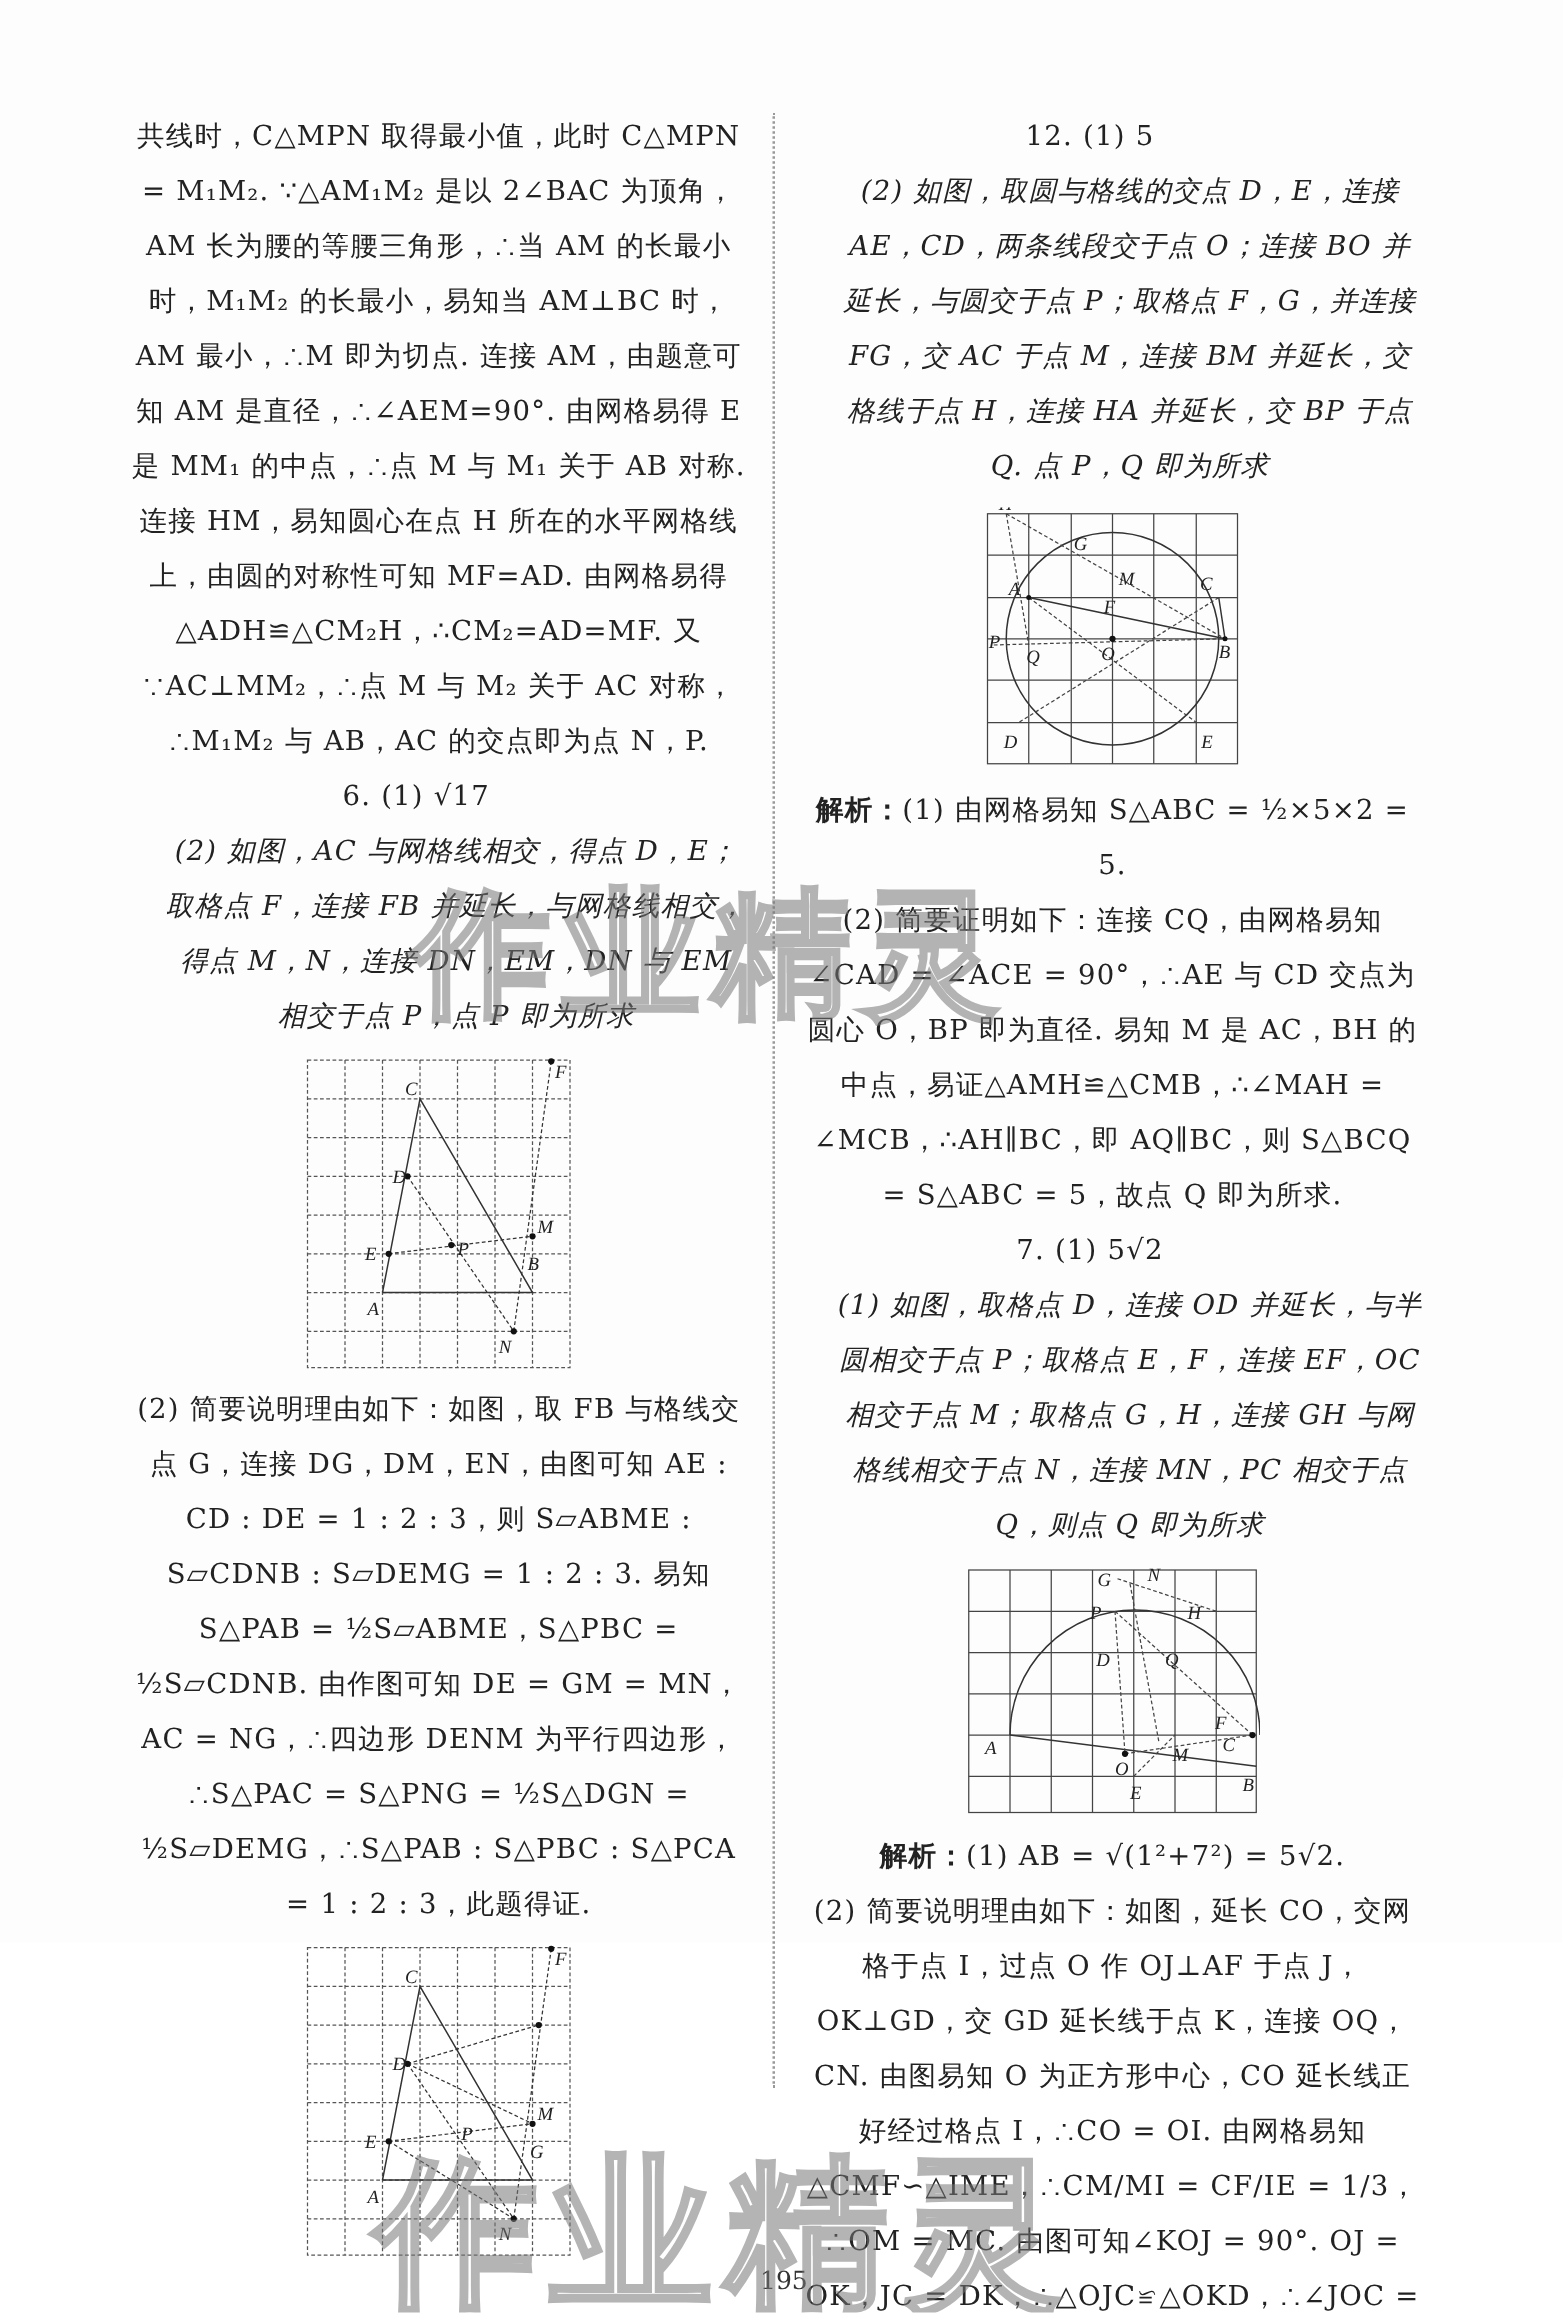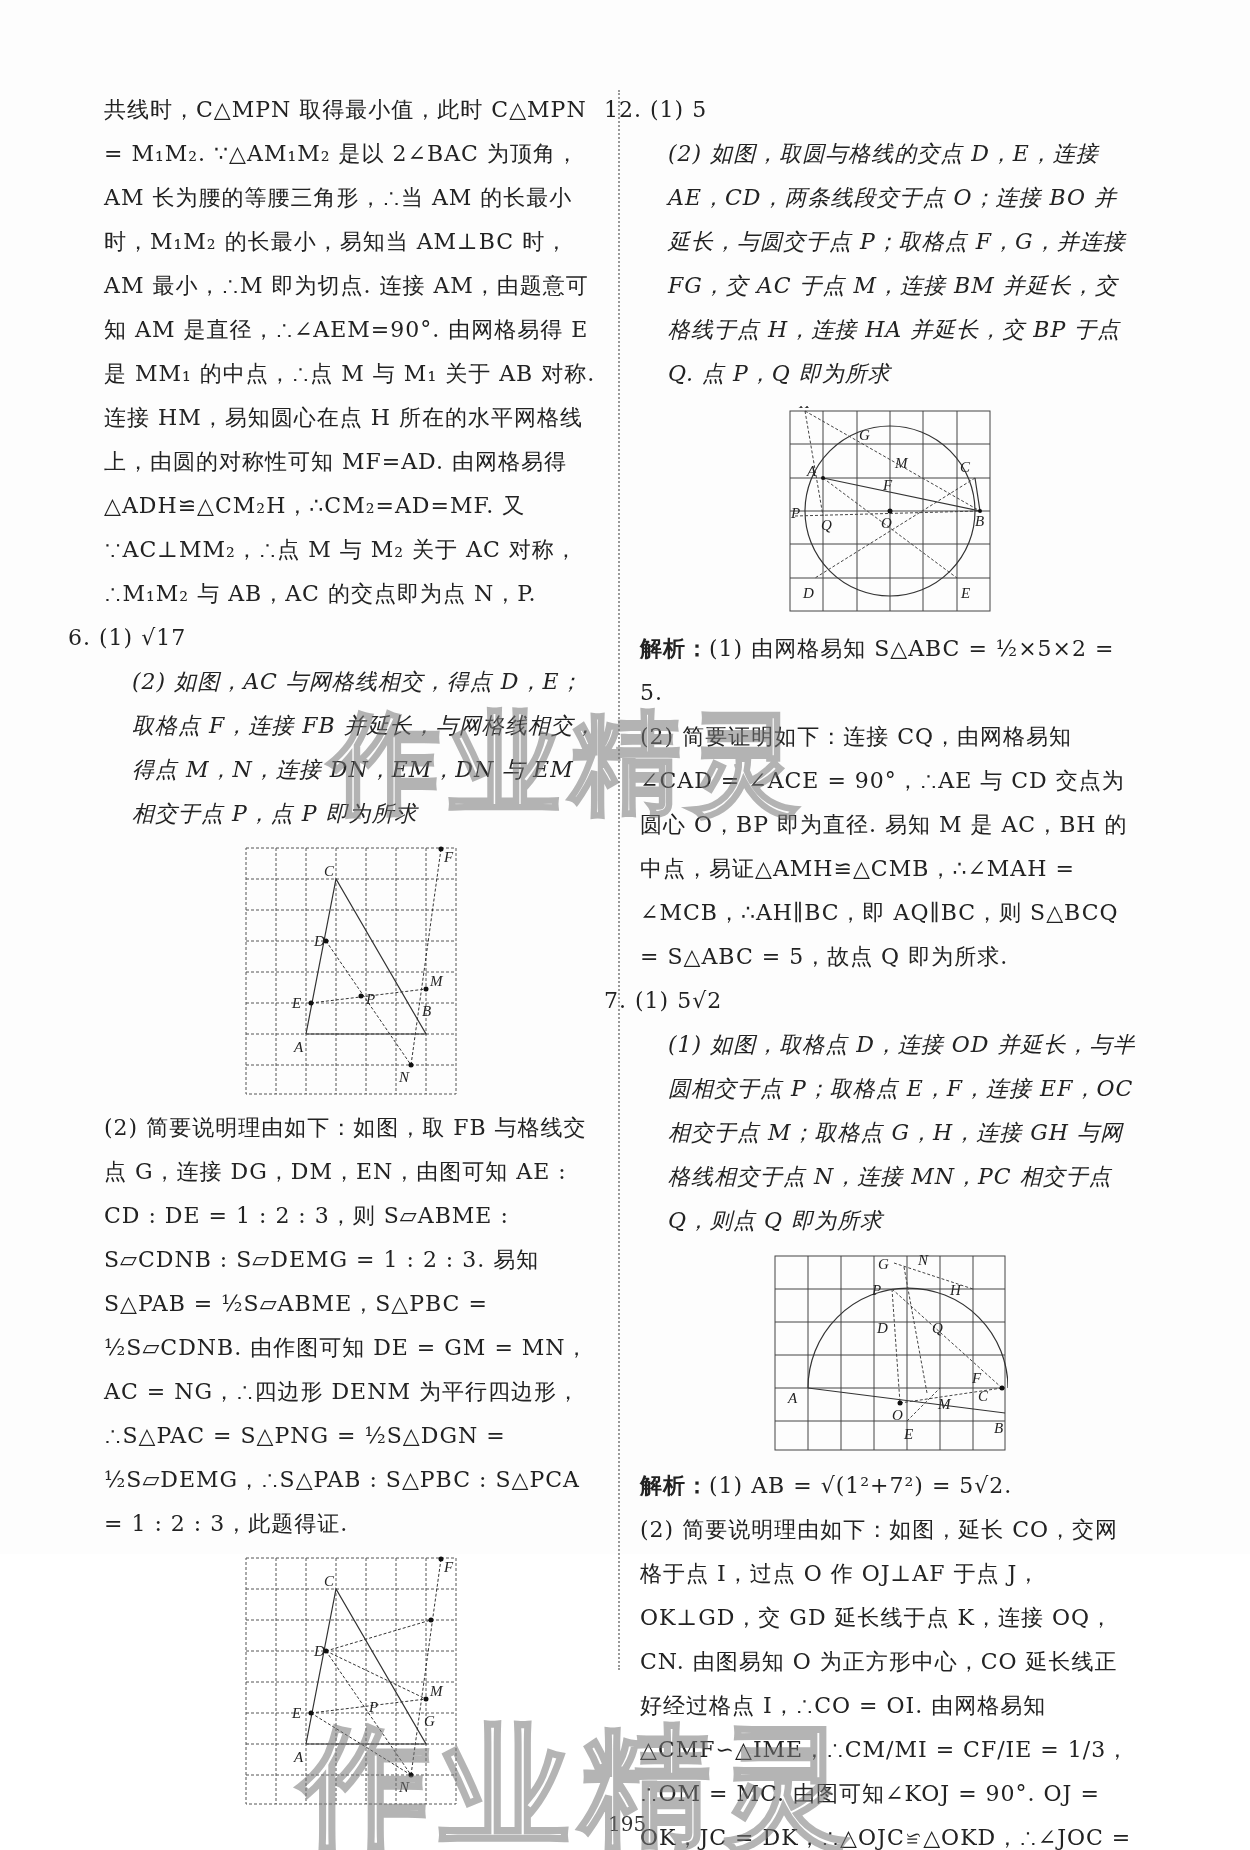--- a/index.html
+++ b/index.html
@@ -1,18 +1,18 @@
 <!DOCTYPE html>
 <html><head>
 <meta charset="utf-8">
 <style>
   html,body{margin:0;padding:0;background:#fff;}
   body{width:1250px;height:1850px;position:relative;overflow:hidden;
        font-family:"DejaVu Serif","Liberation Serif",serif;color:#222;}
-  .page{position:absolute;left:0;top:0;width:1250px;height:1554px;background:#fdfdfd;}
+  .page{position:absolute;left:0;top:0;width:1250px;height:1554px;background:#fdfdfd;text-align:center;}
   .col{position:absolute;top:88px;font-size:22px;line-height:44px;letter-spacing:1px;}
   .col.left{left:104px;width:494px;}
   .col.right{left:640px;width:500px;}
   .divider{position:absolute;left:618px;top:90px;height:1580px;border-left:2px dotted #999;}
   .p{margin:0;text-indent:0;}
   .ind{padding-left:28px;font-style:italic;}
   .num{margin-left:-36px;}
   .bold{font-weight:bold;}
   .fig{display:block;margin:10px auto;}
   .pageno{position:absolute;left:608px;top:1812px;font-size:20px;color:#333;}

